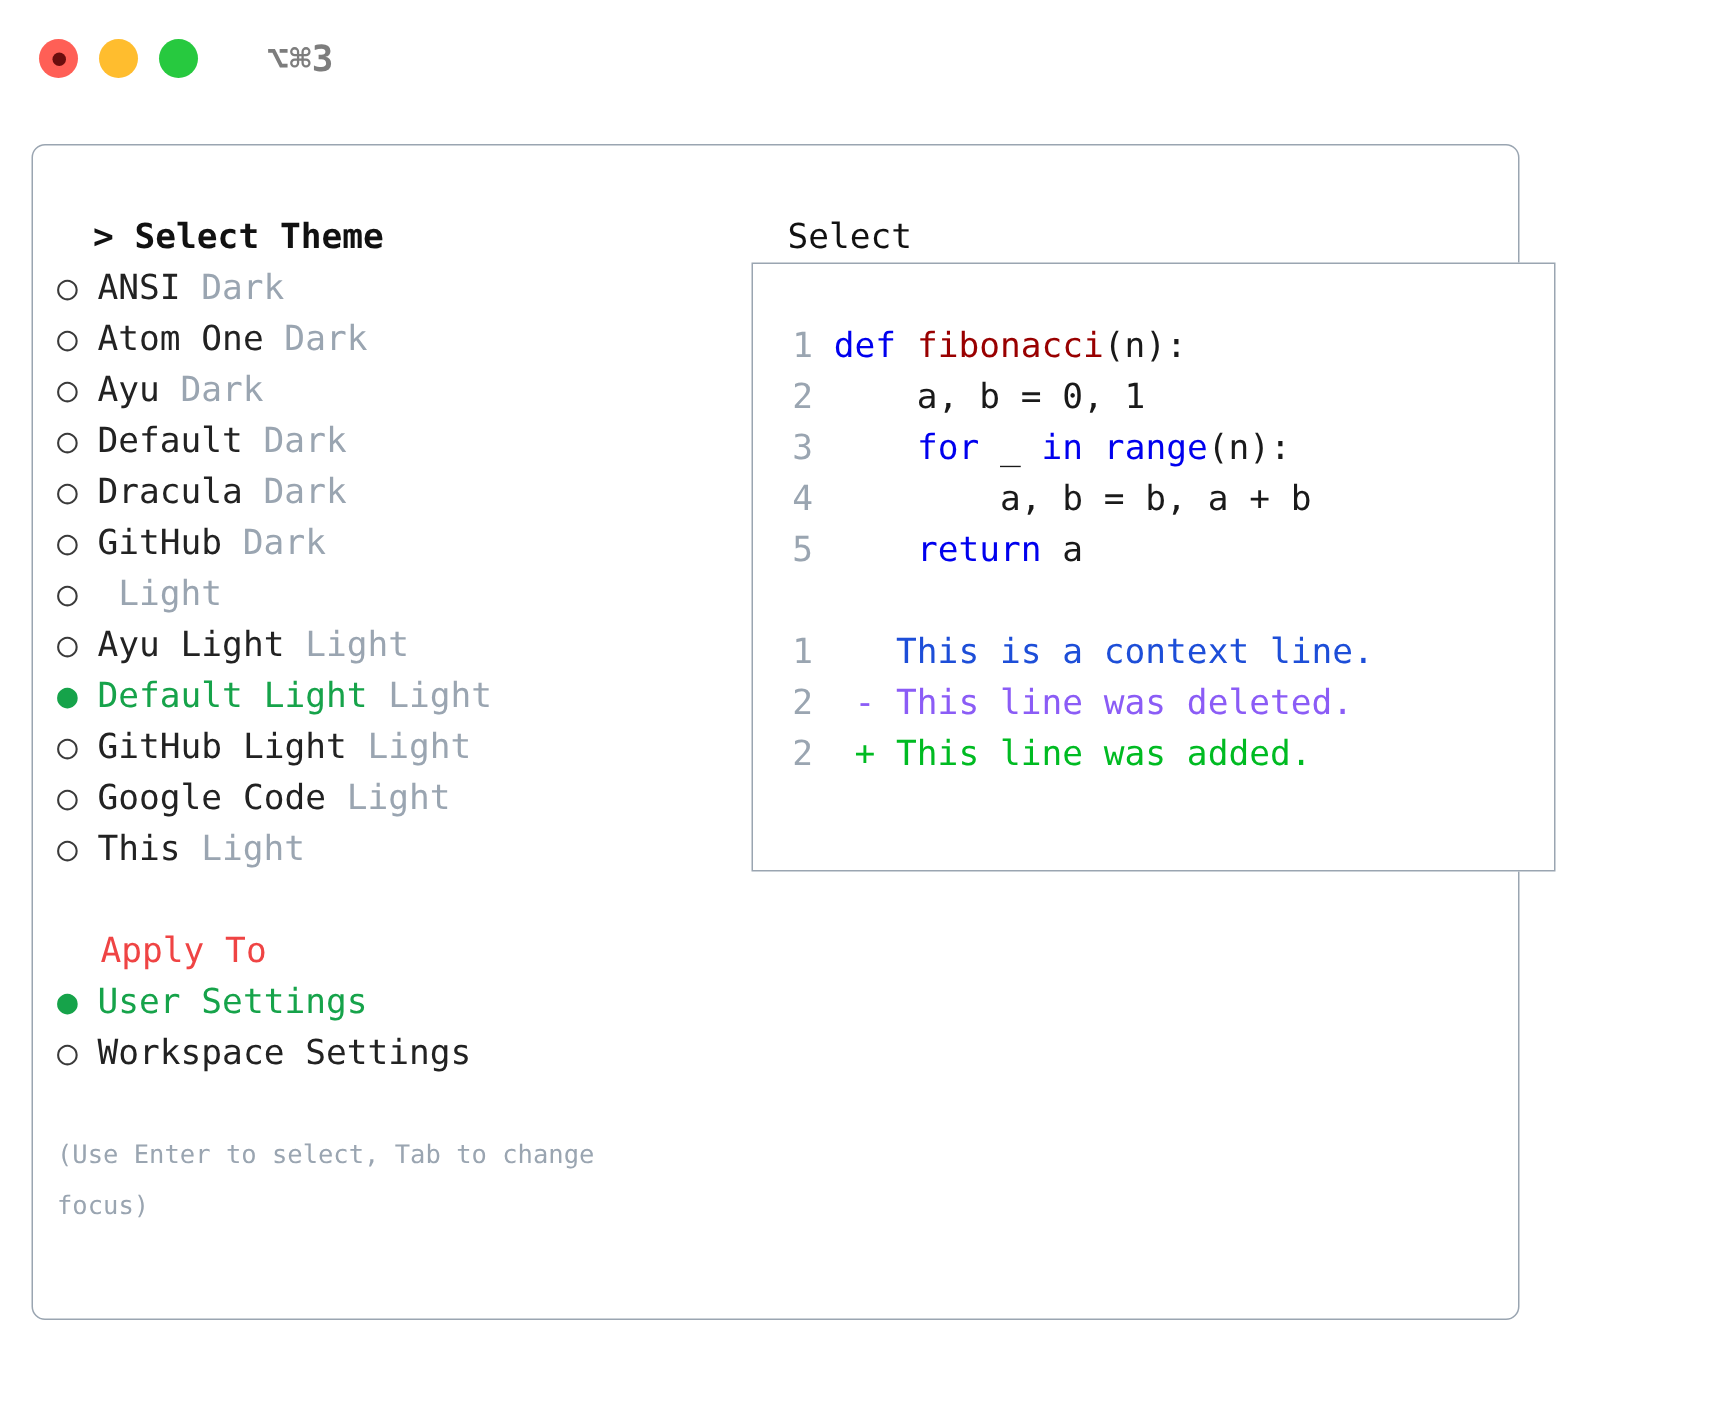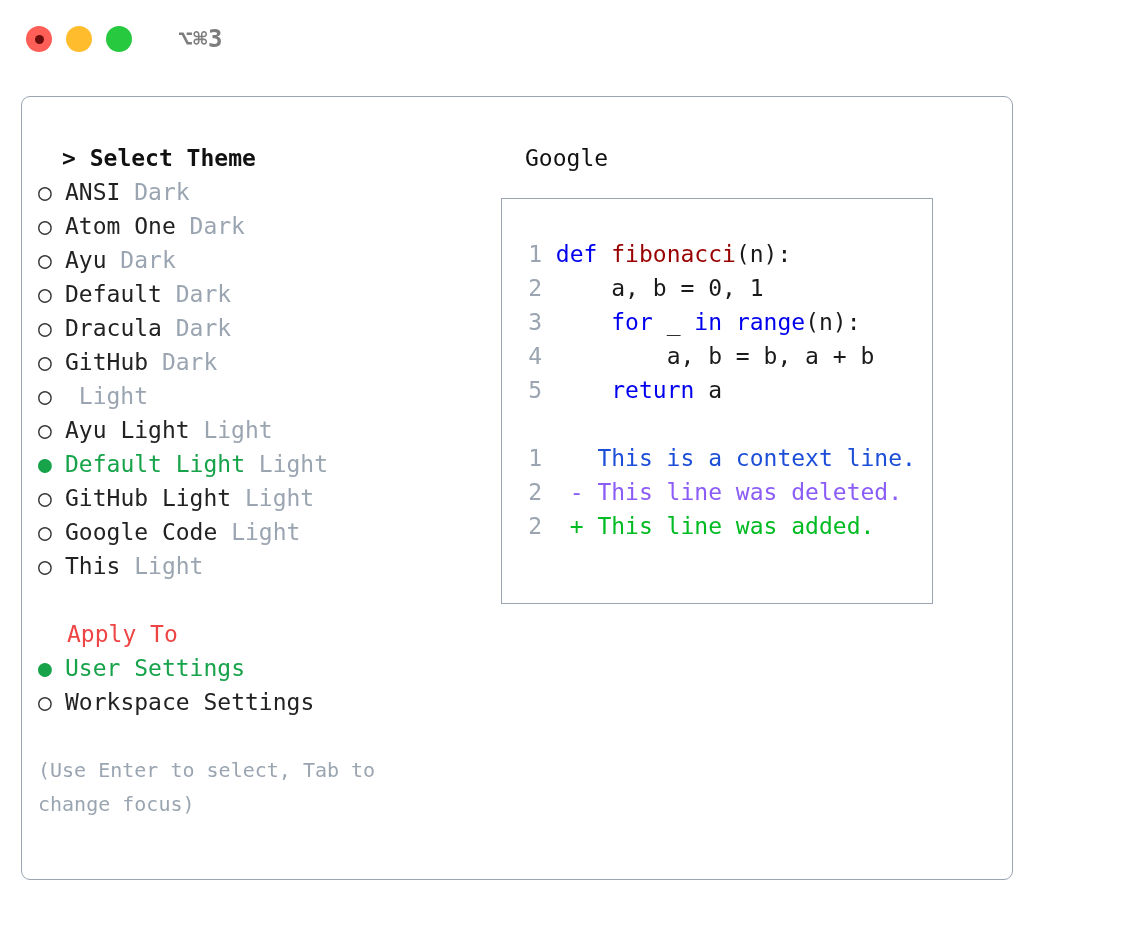--- a/index.html
+++ b/index.html
@@ -139,37 +139,36 @@
     font-size: 23px;
     line-height: 34px;
     color: #ef4444;
     white-space: pre;
   }
 
   .spacer-row { height: 34px; }
 
   #hint {
     margin-top: 34px;
-    font-size: 20px;
+    font-size: 17px;
     line-height: 34px;
     color: #9aa5b1;
     width: 404px;
   }
 
   
   #right-col {
     position: absolute;
     left: 479px;
     top: 44px;
     width: 500px;
   }
 
   #preview-box {
-    margin-top: 23px;
-    width: 432px;
+    width: 536px;
     height: 406px;
     border: 1.5px solid #9aa5b1;
     box-sizing: border-box;
     background: #ffffff;
     overflow: hidden;
   }
 
   #code {
     padding: 38px 0 0 12px;
     font-size: 23px;
@@ -235,21 +234,21 @@
 
         <div class="opt-list" id="apply-list">
             <div class="opt-row selected"><span class="marker">●</span><span class="opt-label">User Settings</span></div>
             <div class="opt-row"><span class="marker">○</span><span class="opt-label">Workspace Settings</span></div>
           </div>
 
         <div id="hint">(Use Enter to select, Tab to change focus)</div>
       </div>
 
       <div id="right-col">
-        <div class="section-title">Google</div>
+        <div class="section-title">Select</div>
 
         <div id="preview-box">
           <div id="code"><div class="code-line"><span class="lnum">1</span> <span class="tok-kw">def </span><span class="tok-fn">fibonacci</span><span class="tok-plain">(n):</span></div><div class="code-line"><span class="lnum">2</span> <span class="tok-plain">    a, b = 0, 1</span></div><div class="code-line"><span class="lnum">3</span> <span class="tok-plain">    </span><span class="tok-kw">for</span><span class="tok-plain"> _ </span><span class="tok-kw">in</span><span class="tok-plain"> </span><span class="tok-kw">range</span><span class="tok-plain">(n):</span></div><div class="code-line"><span class="lnum">4</span> <span class="tok-plain">        a, b = b, a + b</span></div><div class="code-line"><span class="lnum">5</span> <span class="tok-plain">    </span><span class="tok-kw">return</span><span class="tok-plain"> a</span></div><div class="blank-line"></div><div class="code-line"><span class="lnum">1</span><span class="tok-ctx">    This is a context line.</span></div><div class="code-line"><span class="lnum">2</span><span class="tok-del">  - This line was deleted.</span></div><div class="code-line"><span class="lnum">2</span><span class="tok-add">  + This line was added.</span></div></div>
         </div>
       </div>
 
     </div>
   </div>
 </div>
 

